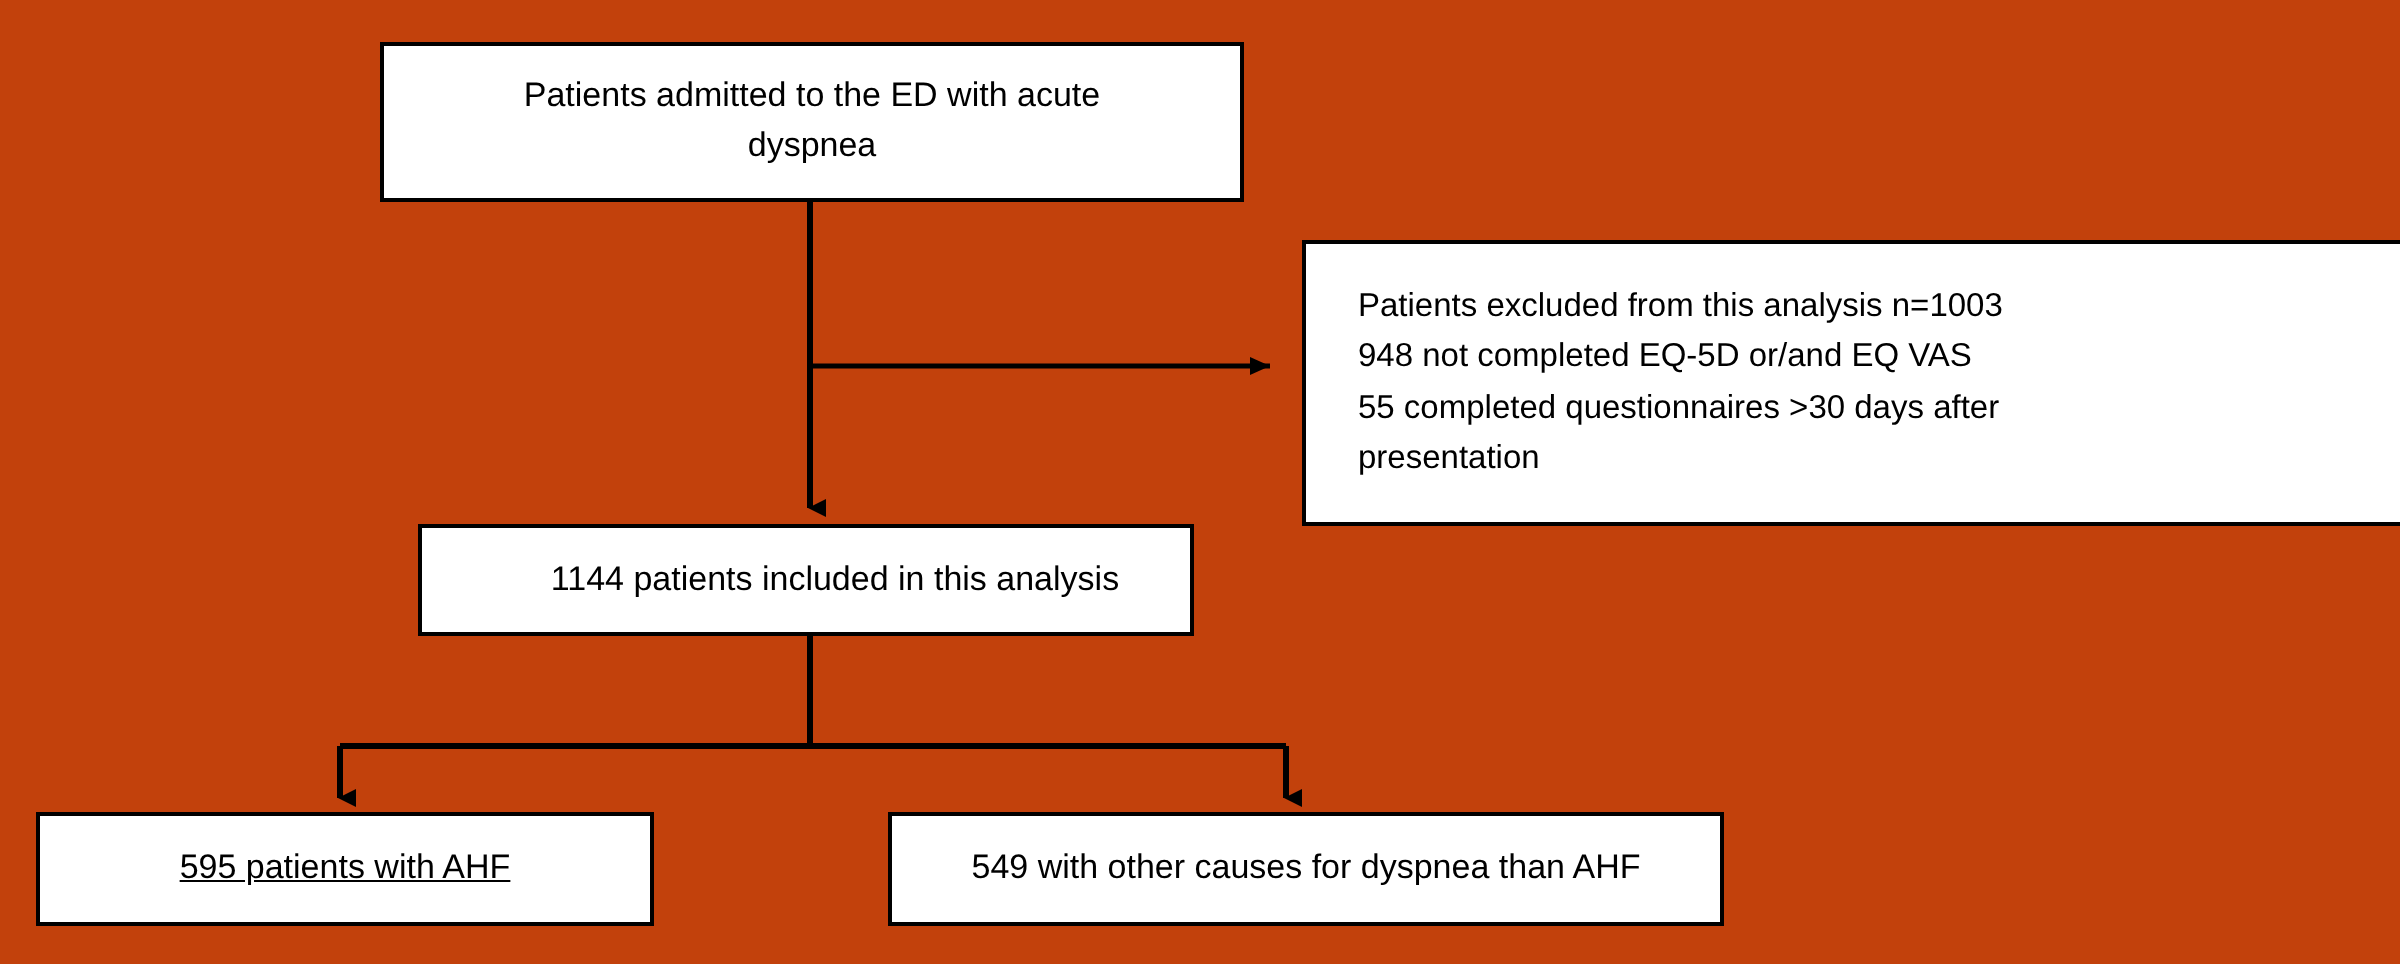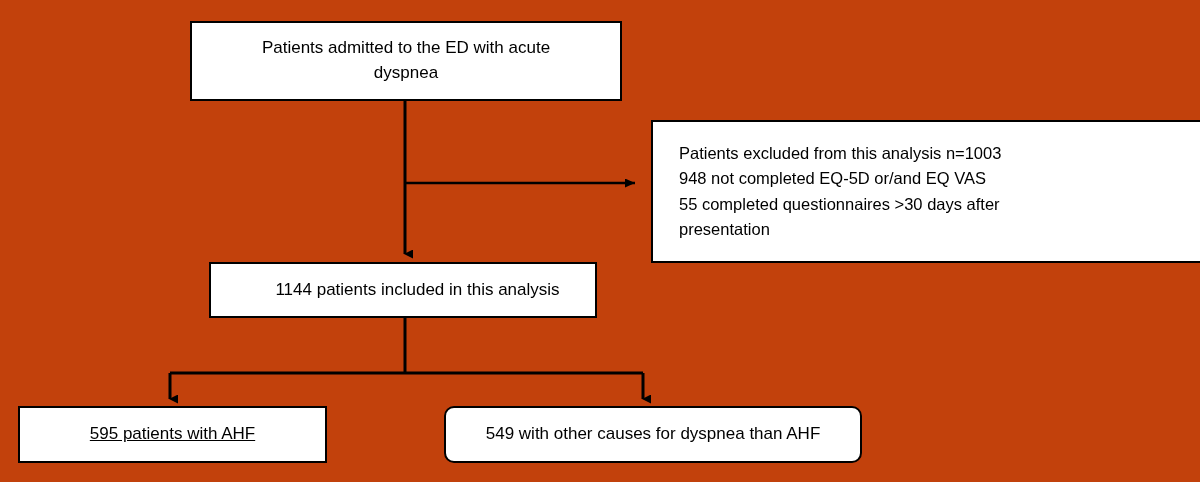--- a/index.html
+++ b/index.html
@@ -44,21 +44,21 @@
     text-align: left;
     white-space: pre-line;
     width: 100%;
     padding: 0 0 0 26px;
   }
   
   #box-top      { left: 190px; top: 21px;  width: 432px; height: 80px; }
   #box-excluded { left: 651px; top: 120px; width: 552px; height: 143px; }
   #box-included { left: 209px; top: 262px; width: 388px; height: 56px; padding-left: 29px; }
   #box-ahf      { left: 18px;  top: 406px; width: 309px; height: 57px; text-decoration: underline; }
-  #box-other    { left: 444px; top: 406px; width: 418px; height: 57px; border-radius: 10px; }
+  #box-other    { left: 444px; top: 406px; width: 418px; height: 57px; }
   #box-excluded .node-text { font-size: 16.5px; line-height: 1.52; }
 </style>
 </head>
 <body>
 
 <div id="flowchart-root">
 
   <svg class="conn-layer" viewBox="0 0 1200 482" width="1200" height="482" aria-hidden="true">
     <defs>
       <marker id="arrowhead-down" markerWidth="9" markerHeight="9" refX="4.5" refY="8" orient="auto" markerUnits="userSpaceOnUse">

